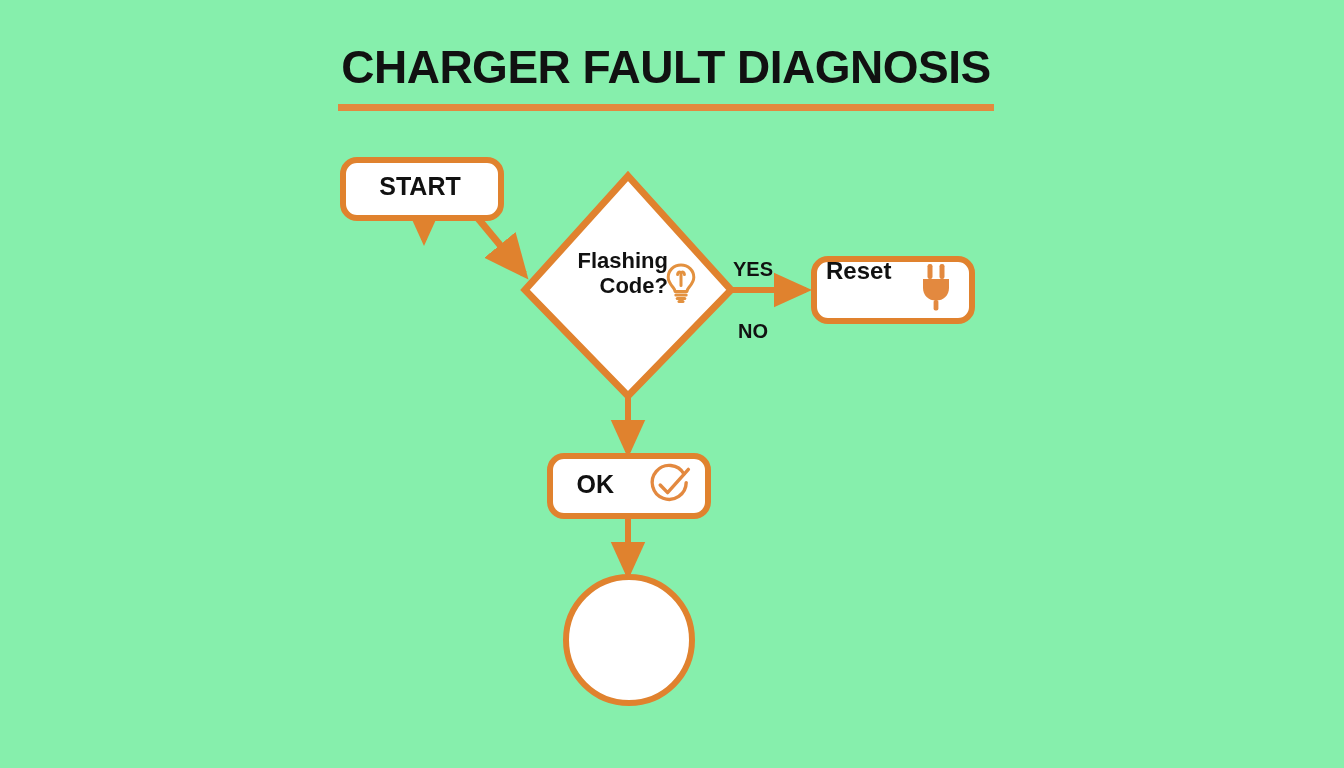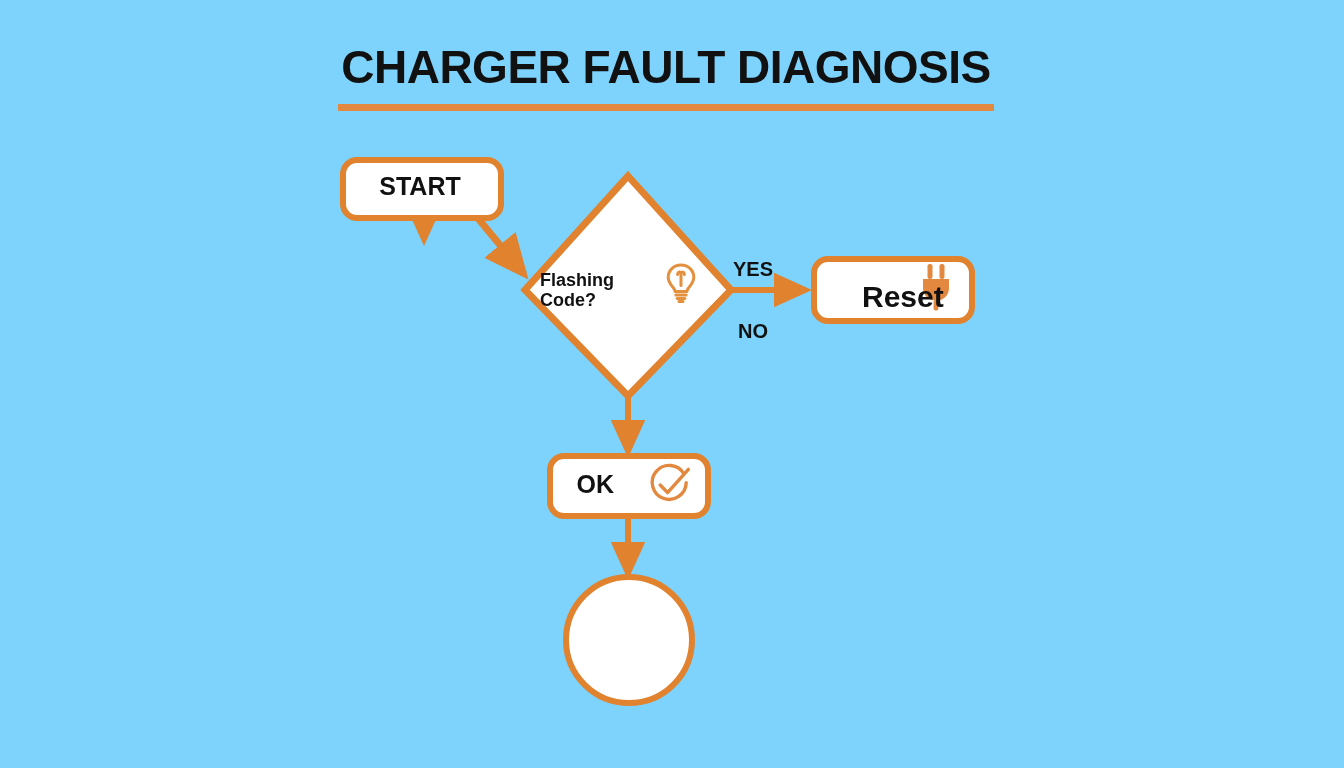--- a/index.html
+++ b/index.html
@@ -4,21 +4,21 @@
 <style>
   html, body {
     margin: 0;
     padding: 0;
     background: #ffffff;
   }
   #canvas {
     position: relative;
     width: 1344px;
     height: 768px;
-    background: #7dd3fc;
+    background: #86efac;
     overflow: hidden;
     font-family: "Liberation Sans", sans-serif;
   }
 
   
   #title-block {
     position: absolute;
     left: 338px;
     top: 44px;
     width: 656px;
@@ -54,22 +54,22 @@
     position: absolute;
     font-family: "Liberation Sans", sans-serif;
     font-weight: bold;
     color: #111111;
     text-align: center;
     line-height: 1.12;
     white-space: pre;
     pointer-events: none;
   }
   #label-start   { left: 352px; top: 172px; width: 136px; font-size: 25px; }
-  #label-decision{ left: 540px; top: 270px; width: 128px; font-size: 18px; text-align: left; }
-  #label-reset   { left: 826px; top: 280px; width: 96px;  font-size: 30px; text-align: left; margin-left: 36px; }
+  #label-decision{ left: 540px; top: 249px; width: 128px; font-size: 22px; text-align: right; }
+  #label-reset   { left: 826px; top: 258px; width: 96px;  font-size: 24px; text-align: left; }
   #label-ok      { left: 552px; top: 470px; width: 62px;  font-size: 25px; text-align: right; }
   #label-terminal{ left: 562px; top: 615px; width: 136px; font-size: 17px; }
 
   .edge-label {
     position: absolute;
     font-family: "Liberation Sans", sans-serif;
     font-weight: bold;
     font-size: 20px;
     color: #111111;
     pointer-events: none;

